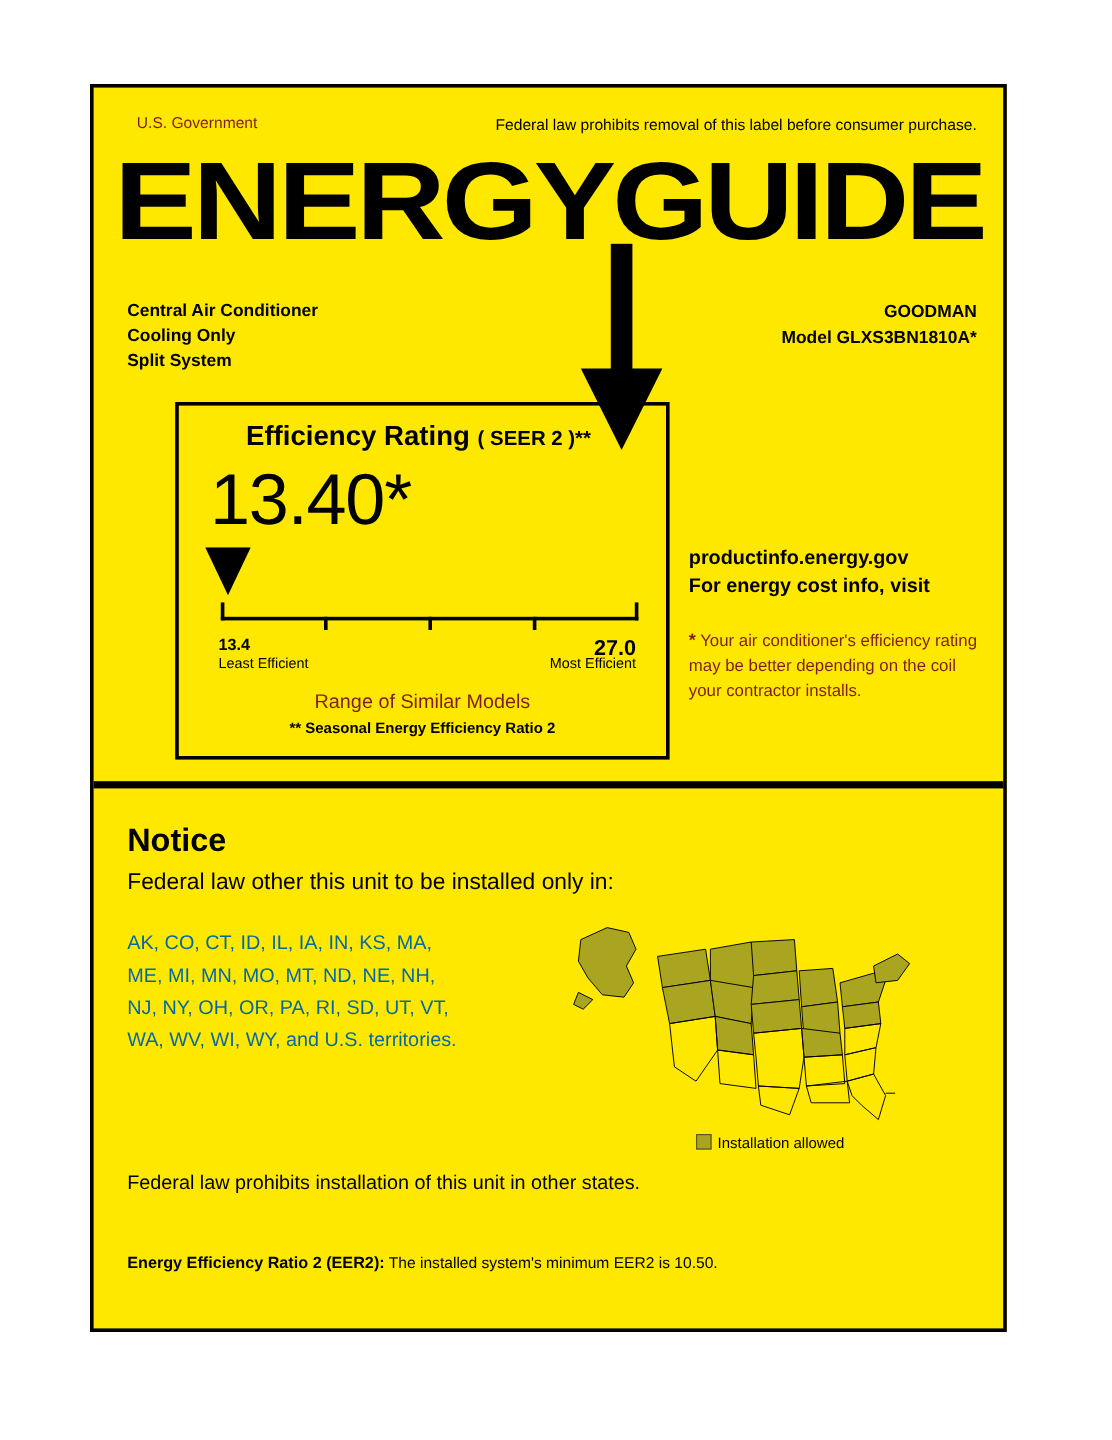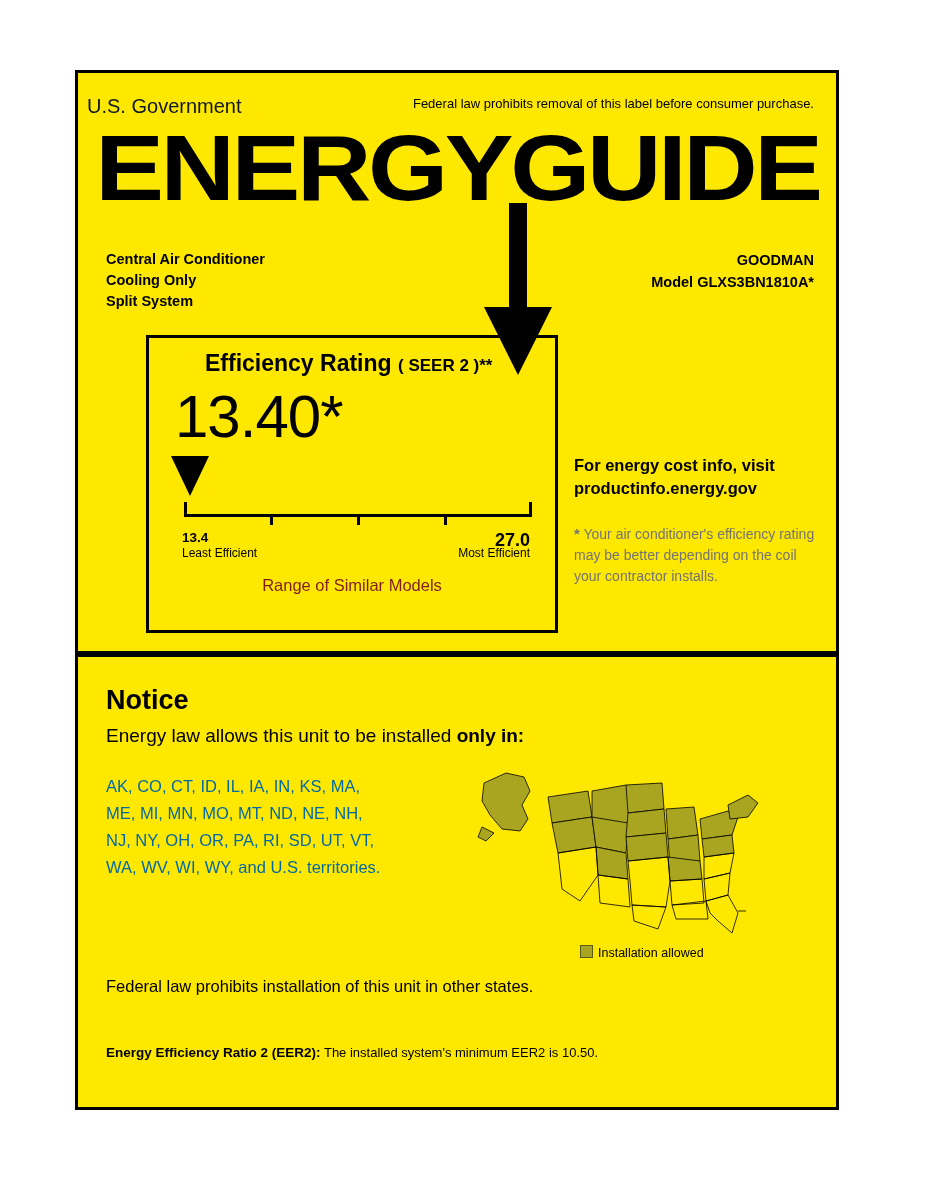--- a/index.html
+++ b/index.html
@@ -29,24 +29,24 @@
   
   .top-section {
     position: relative;
     height: 584px;
     border-bottom: 6px solid #000;
     box-sizing: border-box;
   }
 
   .gov-text {
     position: absolute;
-    left: 9px;
+    left: 36px;
     top: 22px;
-    font-size: 20px;
-    color: #0f172a;
+    font-size: 13px;
+    color: #7f1d1d;
   }
   .fed-law-text {
     position: absolute;
     right: 22px;
     top: 23px;
     font-size: 13px;
     color: #000;
   }
 
   .energyguide-wrap {
@@ -230,21 +230,21 @@
     line-height: 23px;
     color: #000;
   }
   .footnote {
     position: absolute;
     left: 496px;
     top: 450px;
     width: 252px;
     font-size: 14px;
     line-height: 21px;
-    color: #737373;
+    color: #7f1d1d;
   }
   .footnote .star {
     font-weight: bold;
     font-size: 15px;
   }
 
   
   .bottom-section {
     position: relative;
     height: 322px;
@@ -257,21 +257,21 @@
     font-weight: bold;
     color: #000;
   }
   .notice-sub {
     position: absolute;
     left: 28px;
     top: 68px;
     font-size: 19px;
     color: #000;
   }
-  .notice-sub b { font-weight: bold; }
+  .notice-sub b { font-weight: normal; }
 
   .states-list {
     position: absolute;
     left: 28px;
     top: 116px;
     width: 340px;
     font-size: 16.5px;
     line-height: 27px;
     color: #0369a1;
   }
@@ -366,38 +366,39 @@
         <div class="tick" style="left:260px;"></div>
         <div class="tick end" style="left:345px;"></div>
       </div>
 
       <div class="scale-left">13.4</div>
       <div class="scale-left-sub">Least Efficient</div>
       <div class="scale-right">27.0</div>
       <div class="scale-right-sub">Most Efficient</div>
 
       <div class="range-label">Range of Similar Models</div>
+      <div class="seer-note">** Seasonal Energy Efficiency Ratio 2</div>
     </div>
 
     <div class="cost-info">
+      <div>productinfo.energy.gov</div>
       <div>For energy cost info, visit</div>
-      <div>productinfo.energy.gov</div>
     </div>
 
     <div class="footnote">
       <span class="star">*</span>
       <span>Your air conditioner's efficiency rating may be better depending on the coil your contractor installs.</span>
     </div>
   </div>
 
   <div class="bottom-section">
 
     <div class="notice-title">Notice</div>
 
-    <div class="notice-sub"><span>Energy law allows this unit to be installed </span><b>only in:</b></div>
+    <div class="notice-sub"><span>Federal law other this unit to be installed </span><b>only in:</b></div>
 
     <div class="states-list">
       <div>AK, CO, CT, ID, IL, IA, IN, KS, MA,</div>
       <div>ME, MI, MN, MO, MT, ND, NE, NH,</div>
       <div>NJ, NY, OH, OR, PA, RI, SD, UT, VT,</div>
       <div>WA, WV, WI, WY, and U.S. territories.</div>
     </div>
 
     <div class="map-wrap">
       <svg viewBox="0 0 310 190" width="310" height="190">

